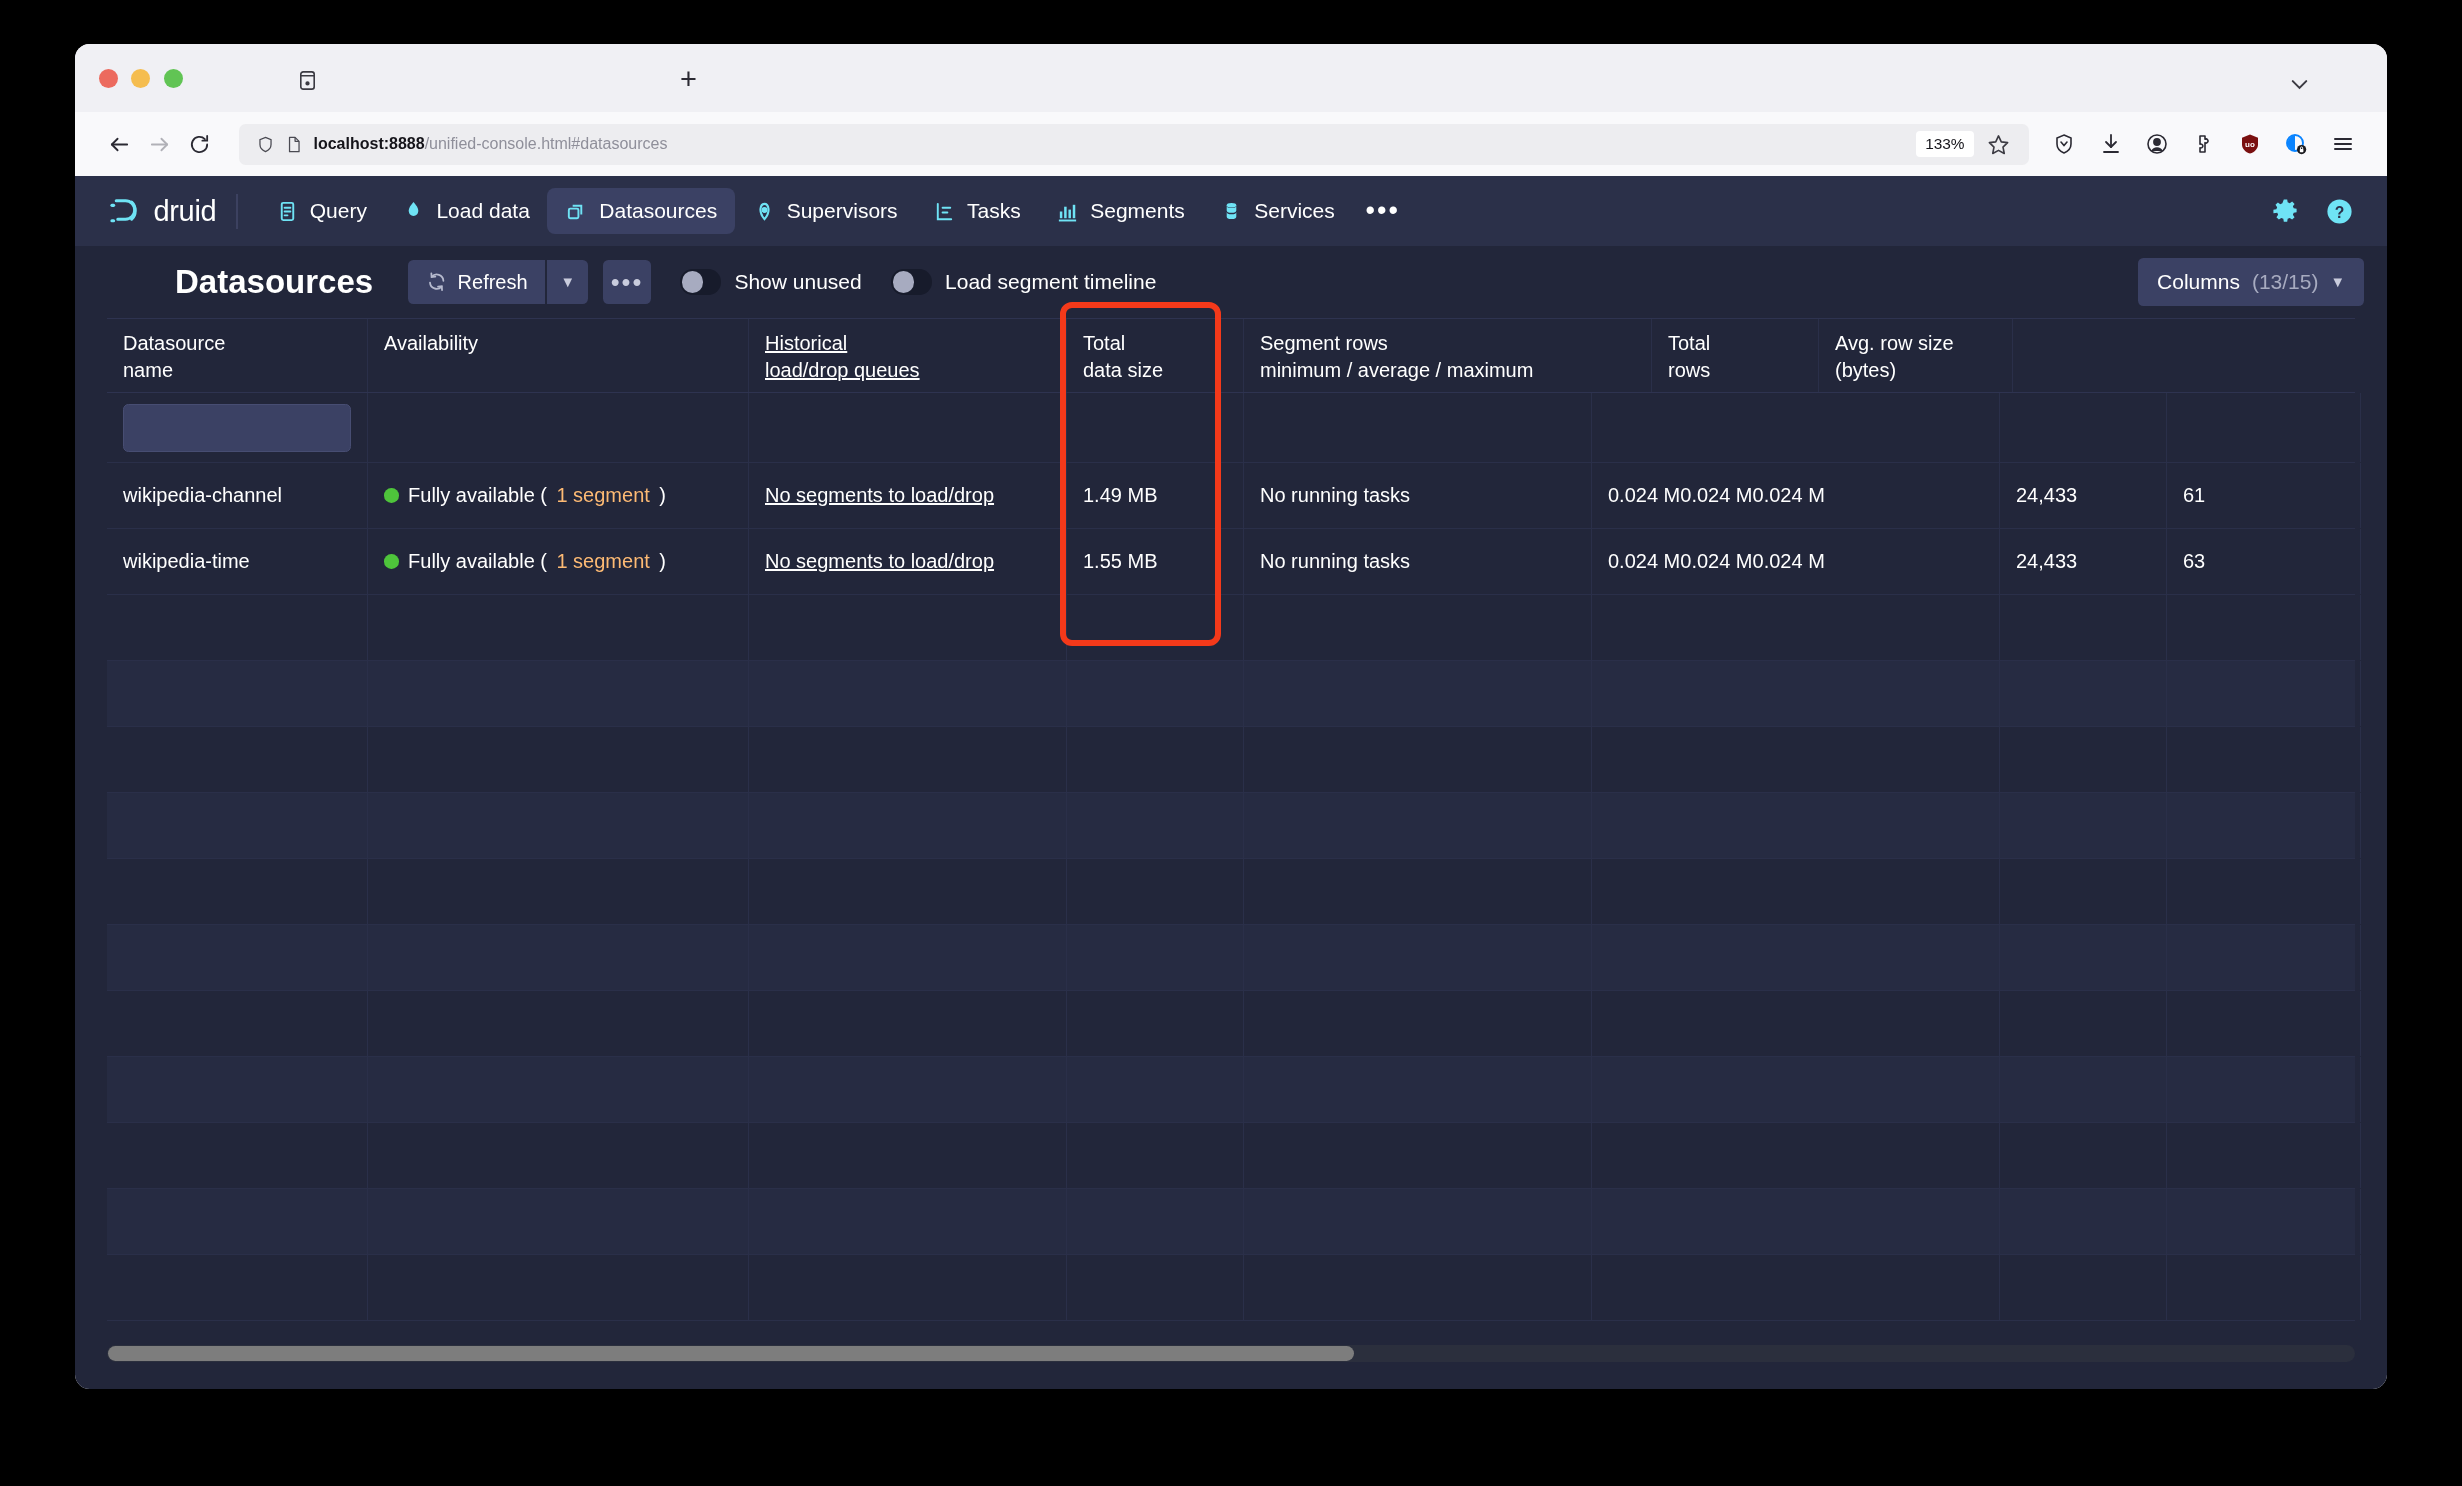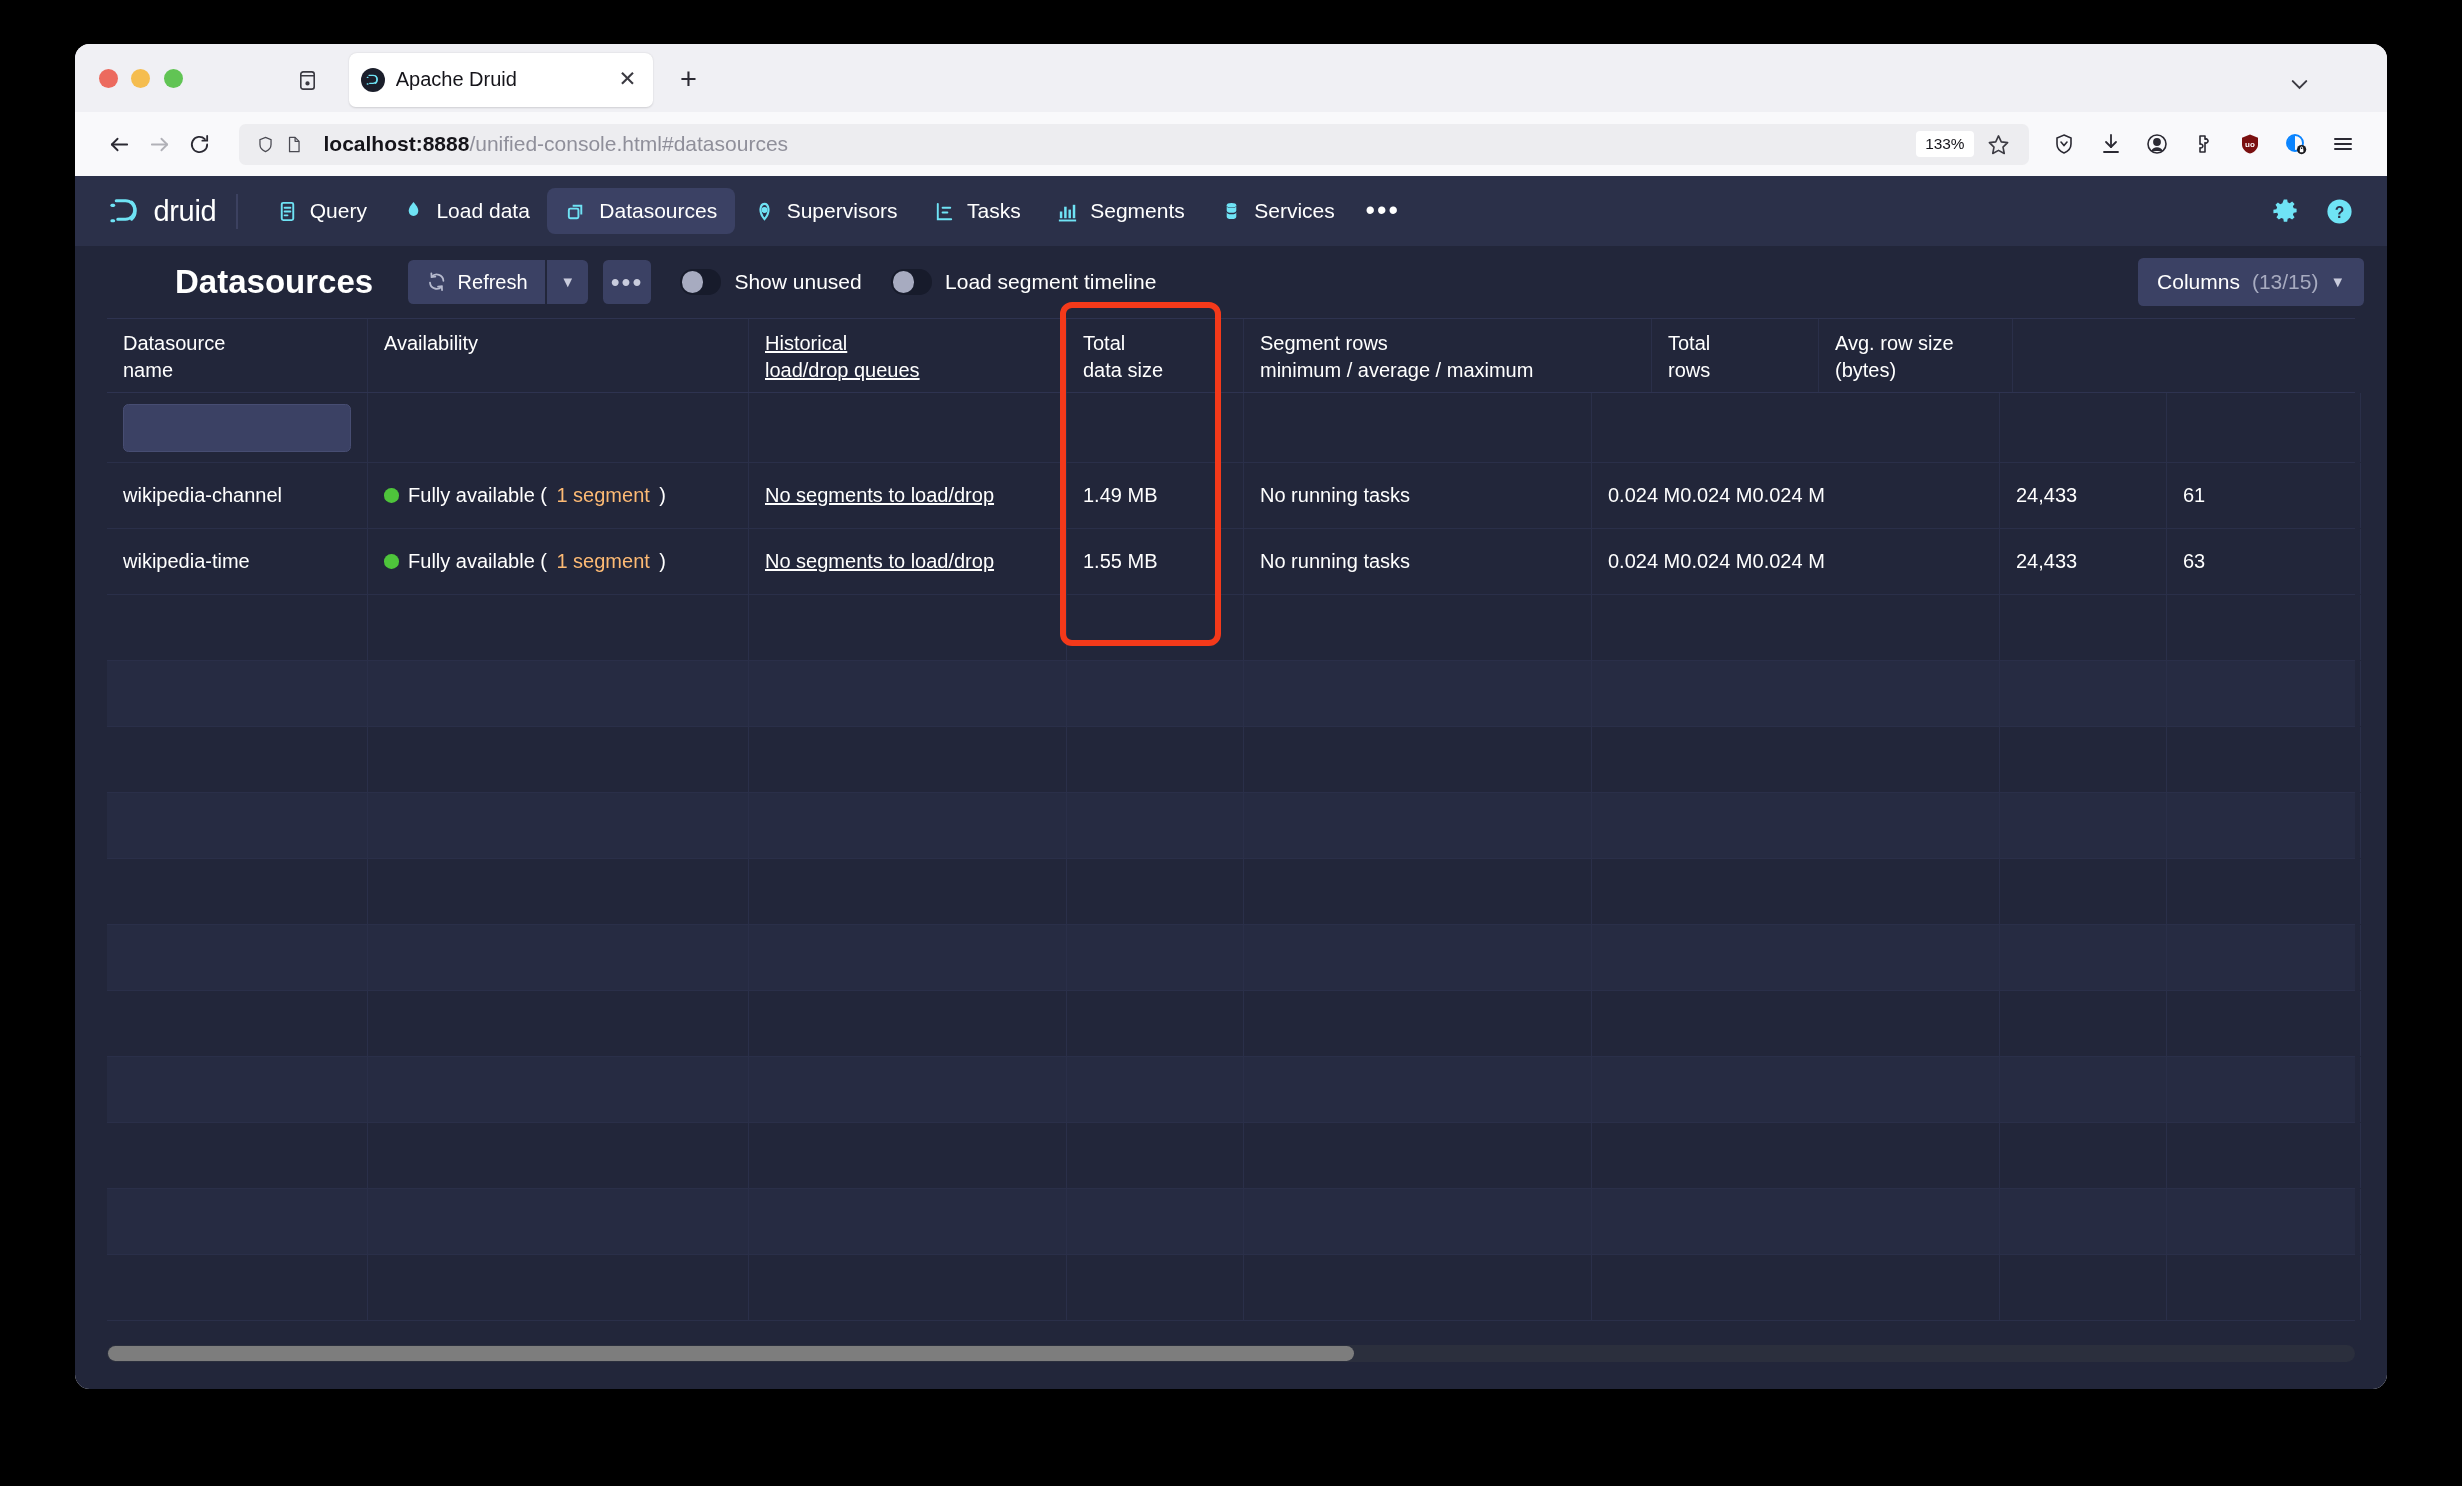--- a/index.html
+++ b/index.html
@@ -129,24 +129,24 @@
   .url-icon {
     width: 23px; height: 23px;
     display: flex; align-items: center; justify-content: center;
     color: #4a4a52;
     margin-right: 5.4px;
     flex: none;
   }
   .url-icon svg { width: 19px; height: 19px; }
   .url-text {
     flex: 1;
-    font-size: 21px;
+    font-size: 16px;
     color: #8f8f9a;
     white-space: nowrap;
-    margin-left: 13px;
+    margin-left: 3px;
   }
   .url-text b { color: #15141a; font-weight: 700; }
   .zoom-badge {
     background: #ffffff;
     border-radius: 4px;
     font-size: 15.4px;
     color: #15141a;
     padding: 4px 9.4px;
     margin-right: 9.4px;
     flex: none;
@@ -451,32 +451,20 @@
     </div>
 
     <div class="sidebar-toggle">
       <svg viewBox="0 0 24 24" fill="none" stroke="#3b3a42" stroke-width="1.7">
         <rect x="5" y="3" width="14" height="18" rx="2.5"></rect>
         <line x1="5" y1="7" x2="19" y2="7"></line>
         <circle cx="12" cy="15" r="1.4" fill="#3b3a42"></circle>
       </svg>
     </div>
 
-    <div class="tab">
-      <div class="tab-favicon">
-        <svg viewBox="0 0 24 24" fill="none" stroke="#6fe3f5" stroke-width="2" stroke-linecap="round">
-          <path d="M6 5 h6 a5 5 0 0 1 0 12 h-5"></path>
-          <path d="M16 6 a6 7 0 0 1 0 11"></path>
-          <line x1="3.4" y1="8" x2="4.4" y2="8"></line>
-          <line x1="3.4" y1="18" x2="4.4" y2="18"></line>
-        </svg>
-      </div>
-      <div class="tab-title">Apache Druid</div>
-      <div class="tab-close">✕</div>
-    </div>
 
     <div class="newtab">+</div>
 
     <div class="tabstrip-chevron">
       <svg viewBox="0 0 24 24" fill="none" stroke="#3b3a42" stroke-width="1.8" stroke-linecap="round">
         <polyline points="6,9 12,15 18,9"></polyline>
       </svg>
     </div>
   </div>
 

